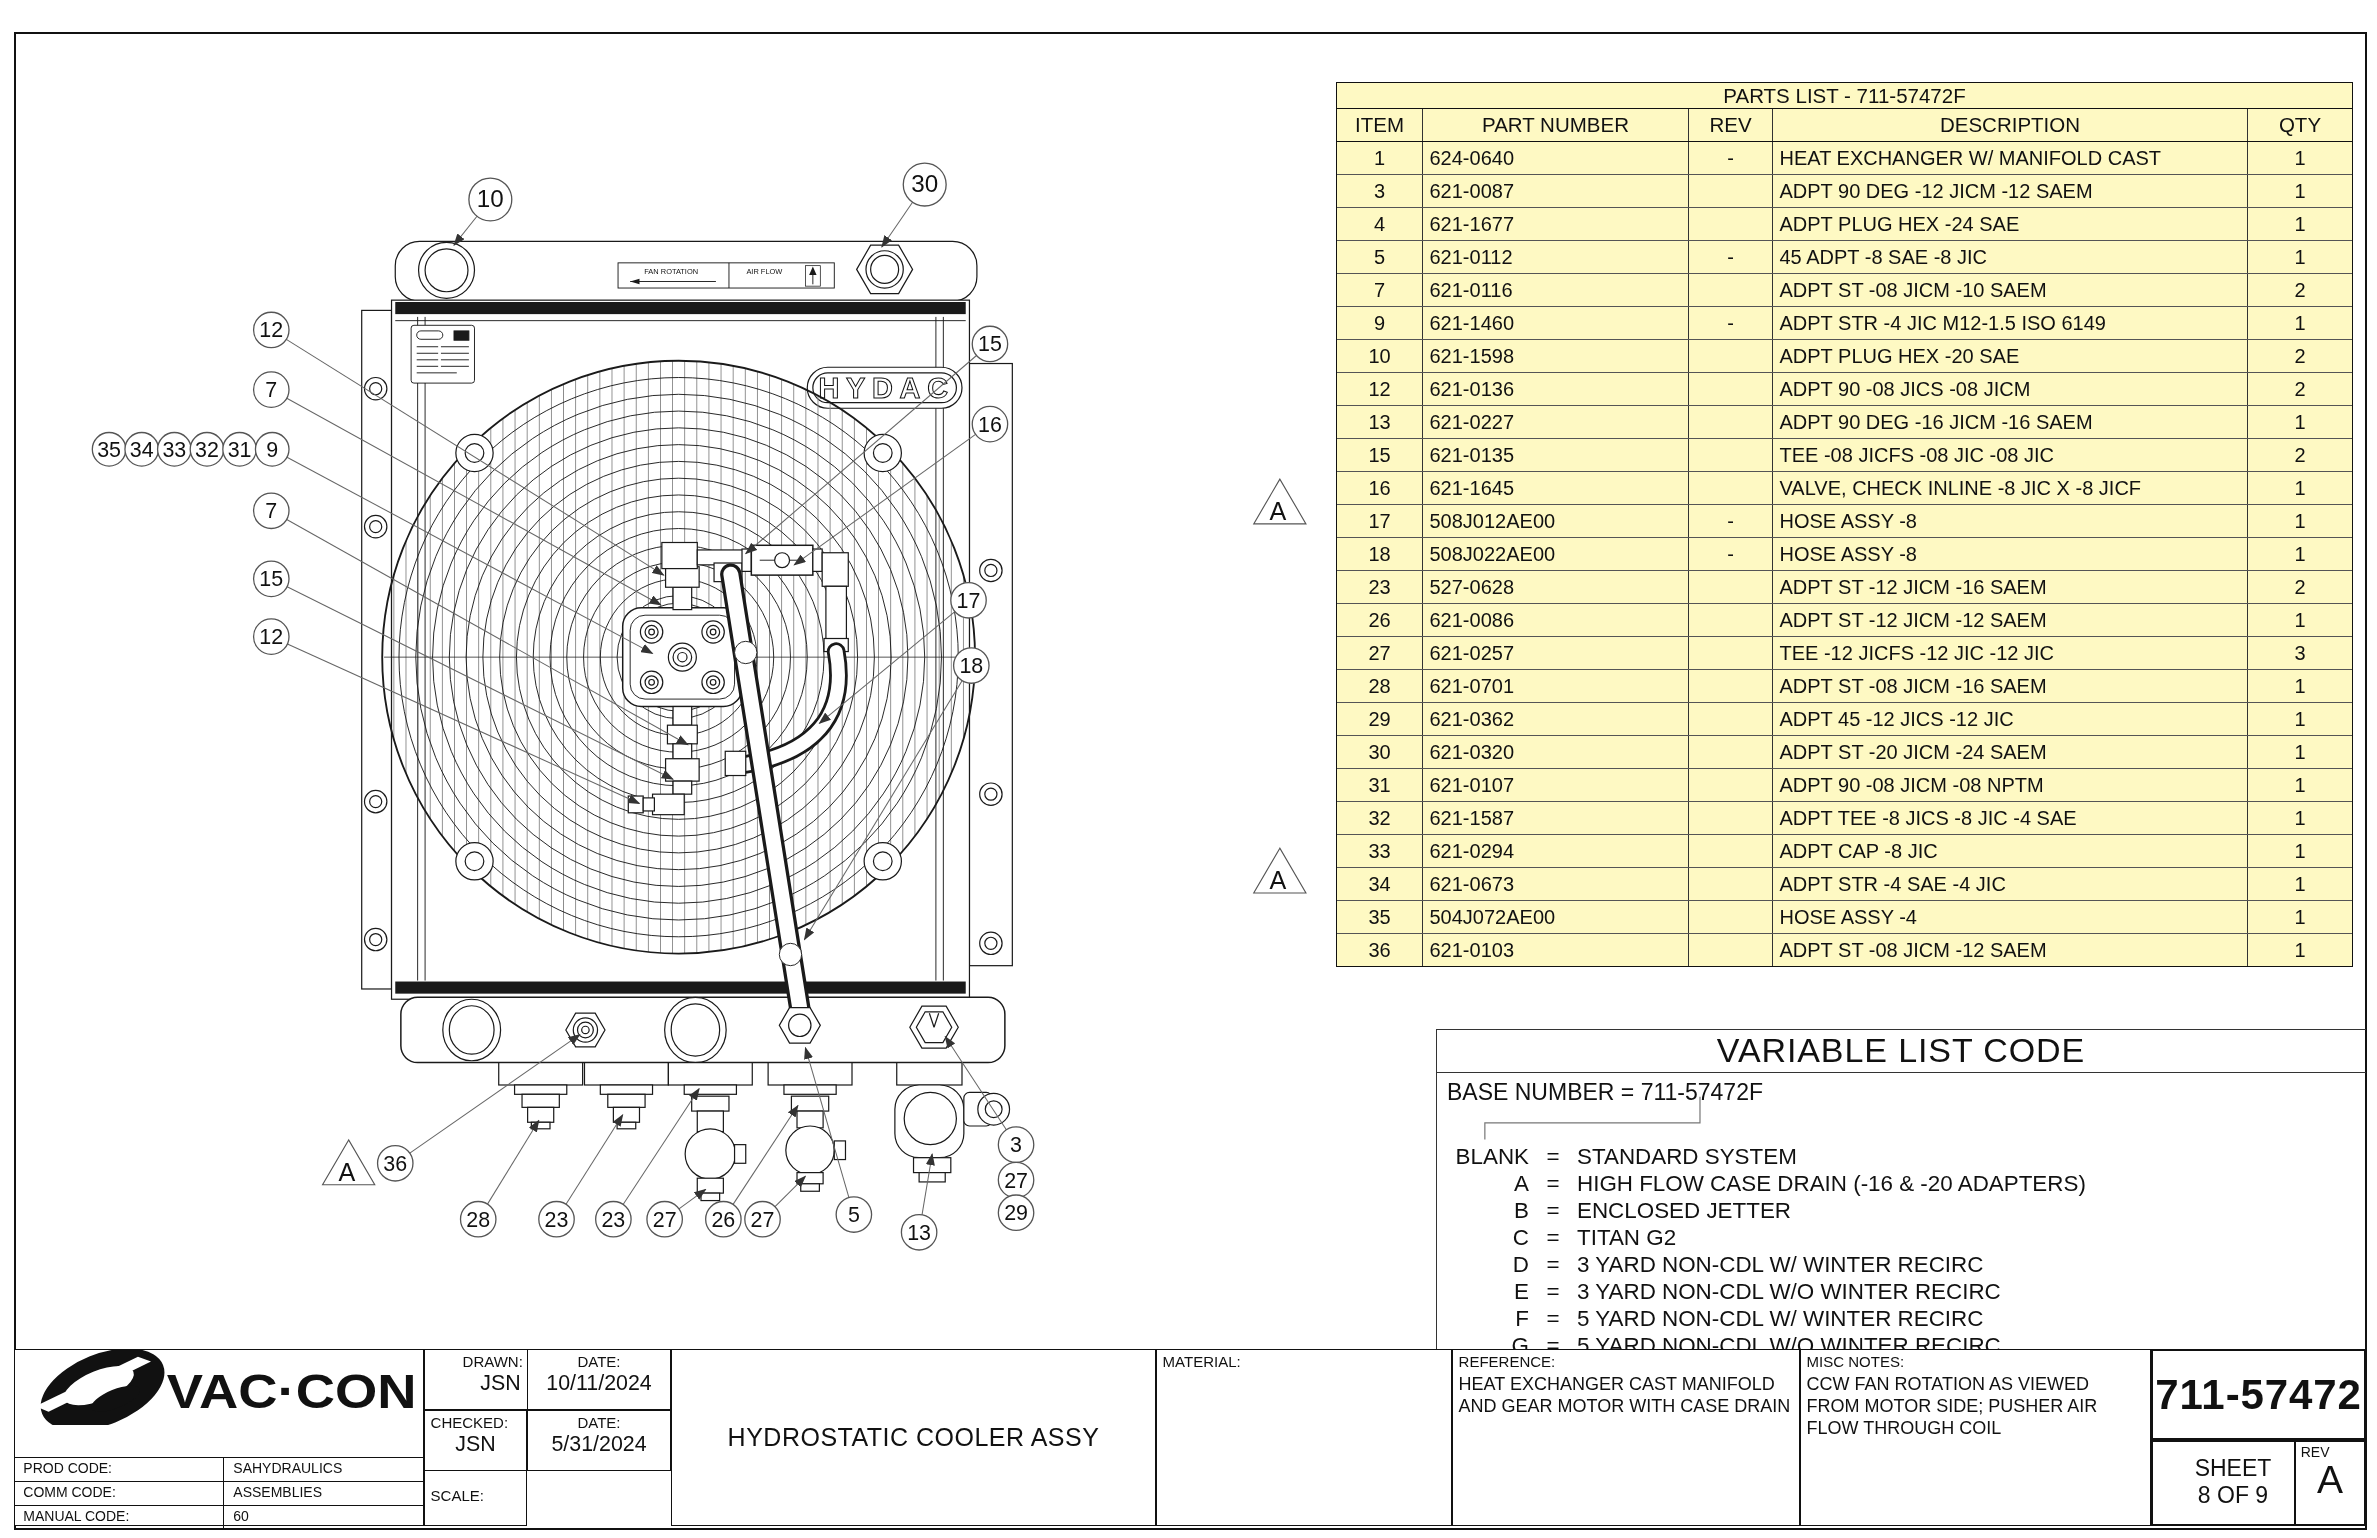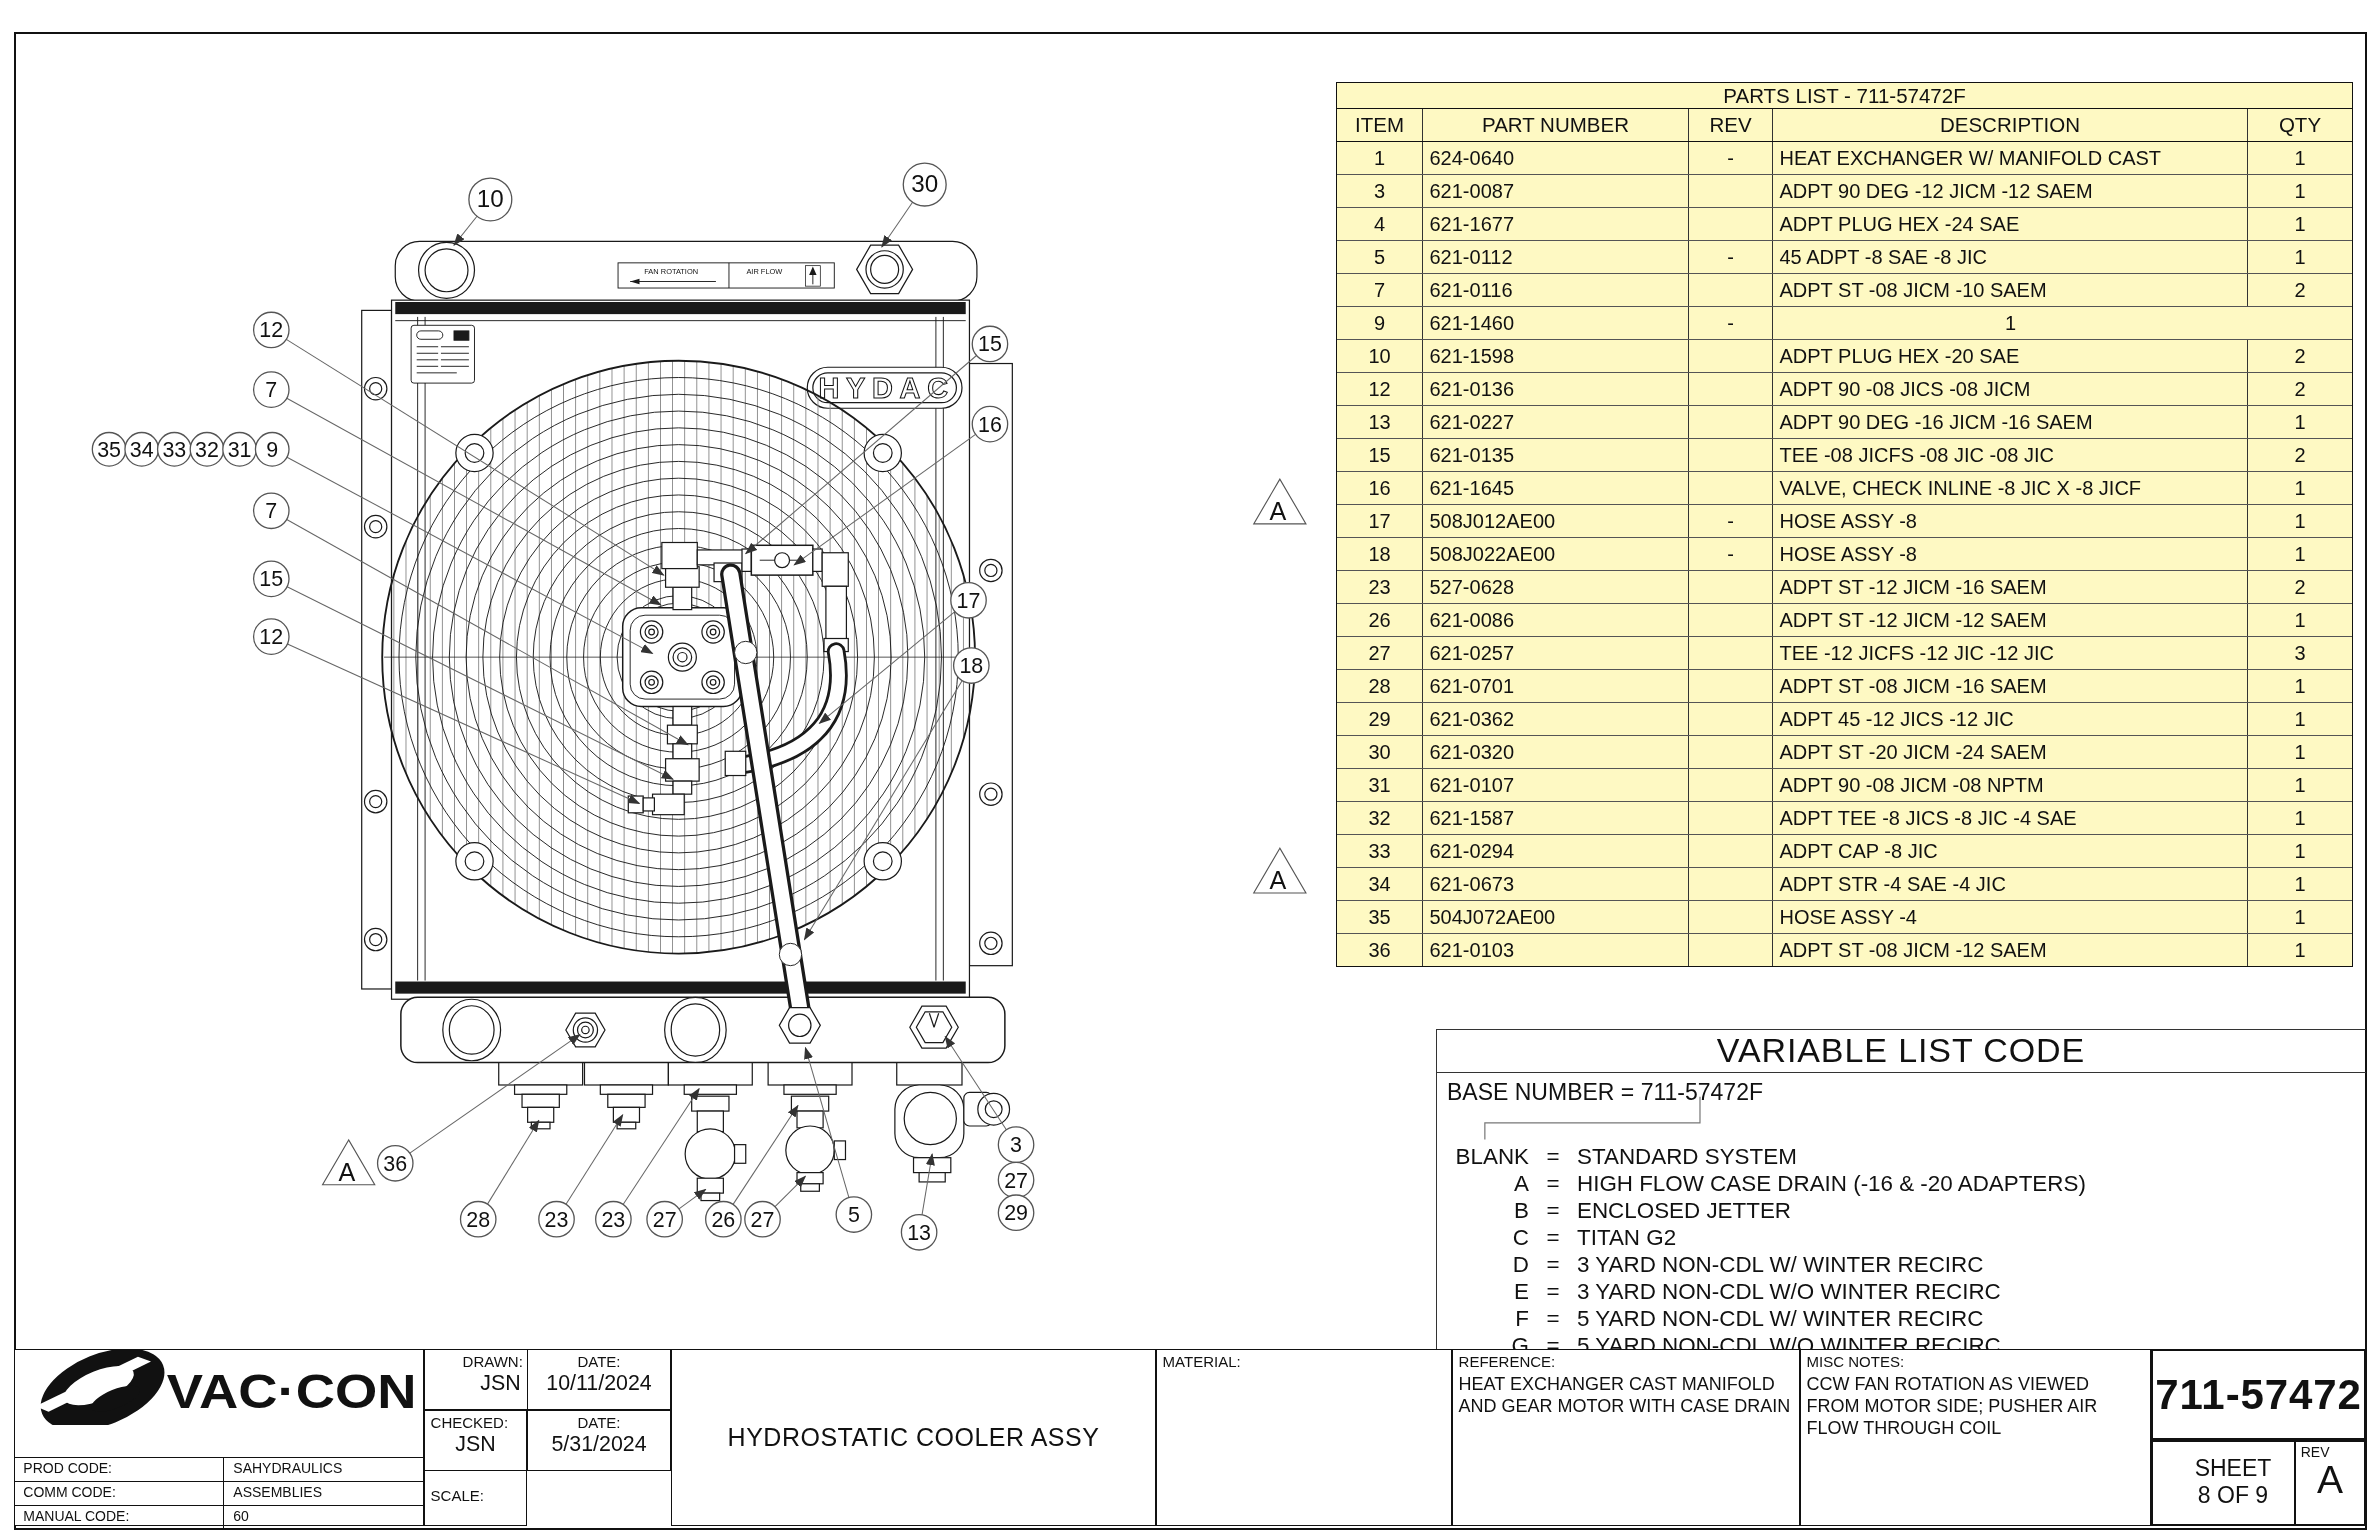--- a/index.html
+++ b/index.html
@@ -447,20 +447,21 @@
           <span class="c-item">7</span>
           <span class="c-pn">621-0116</span>
           <span class="c-rev"></span>
           <span class="c-desc">ADPT ST -08 JICM -10 SAEM</span>
           <span class="c-qty">2</span>
         </div>
         <div class="pl-row">
           <span class="c-item">9</span>
           <span class="c-pn">621-1460</span>
           <span class="c-rev">-</span>
+          <span class="c-desc">ADPT STR -4 JIC M12-1.5 ISO 6149</span>
           <span class="c-qty">1</span>
         </div>
         <div class="pl-row">
           <span class="c-item">10</span>
           <span class="c-pn">621-1598</span>
           <span class="c-rev"></span>
           <span class="c-desc">ADPT PLUG HEX -20 SAE</span>
           <span class="c-qty">2</span>
         </div>
         <div class="pl-row">

